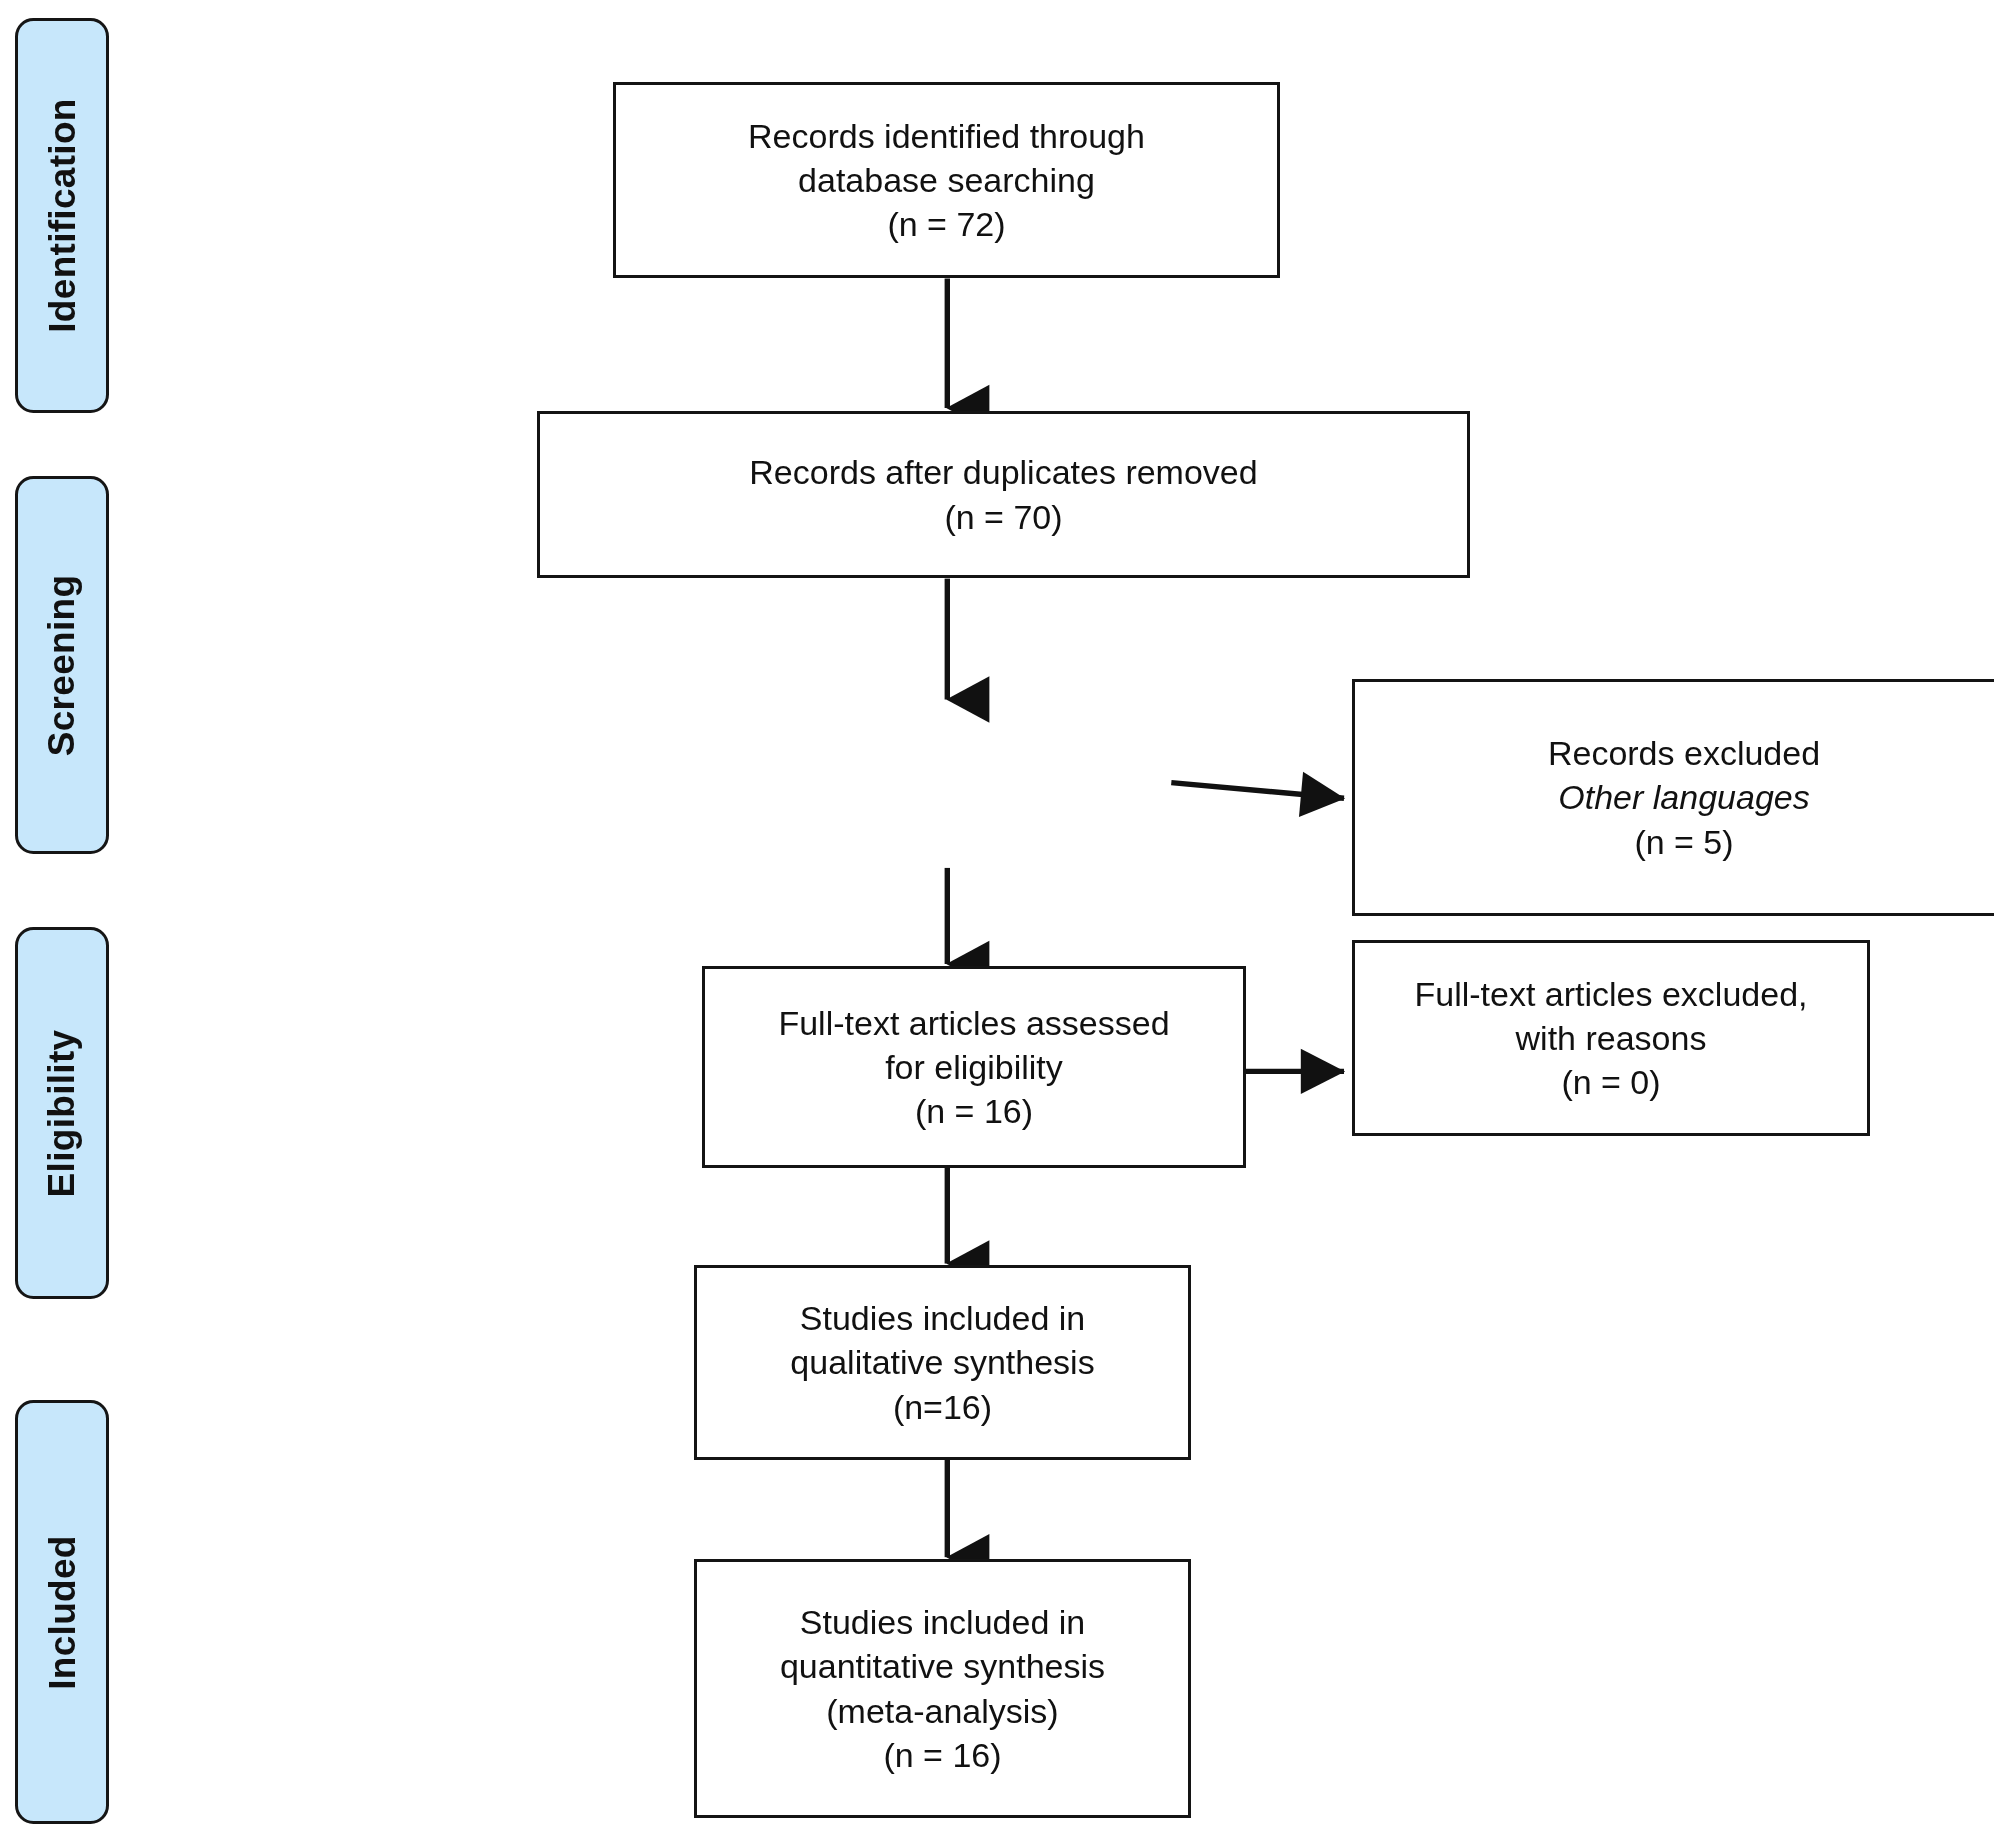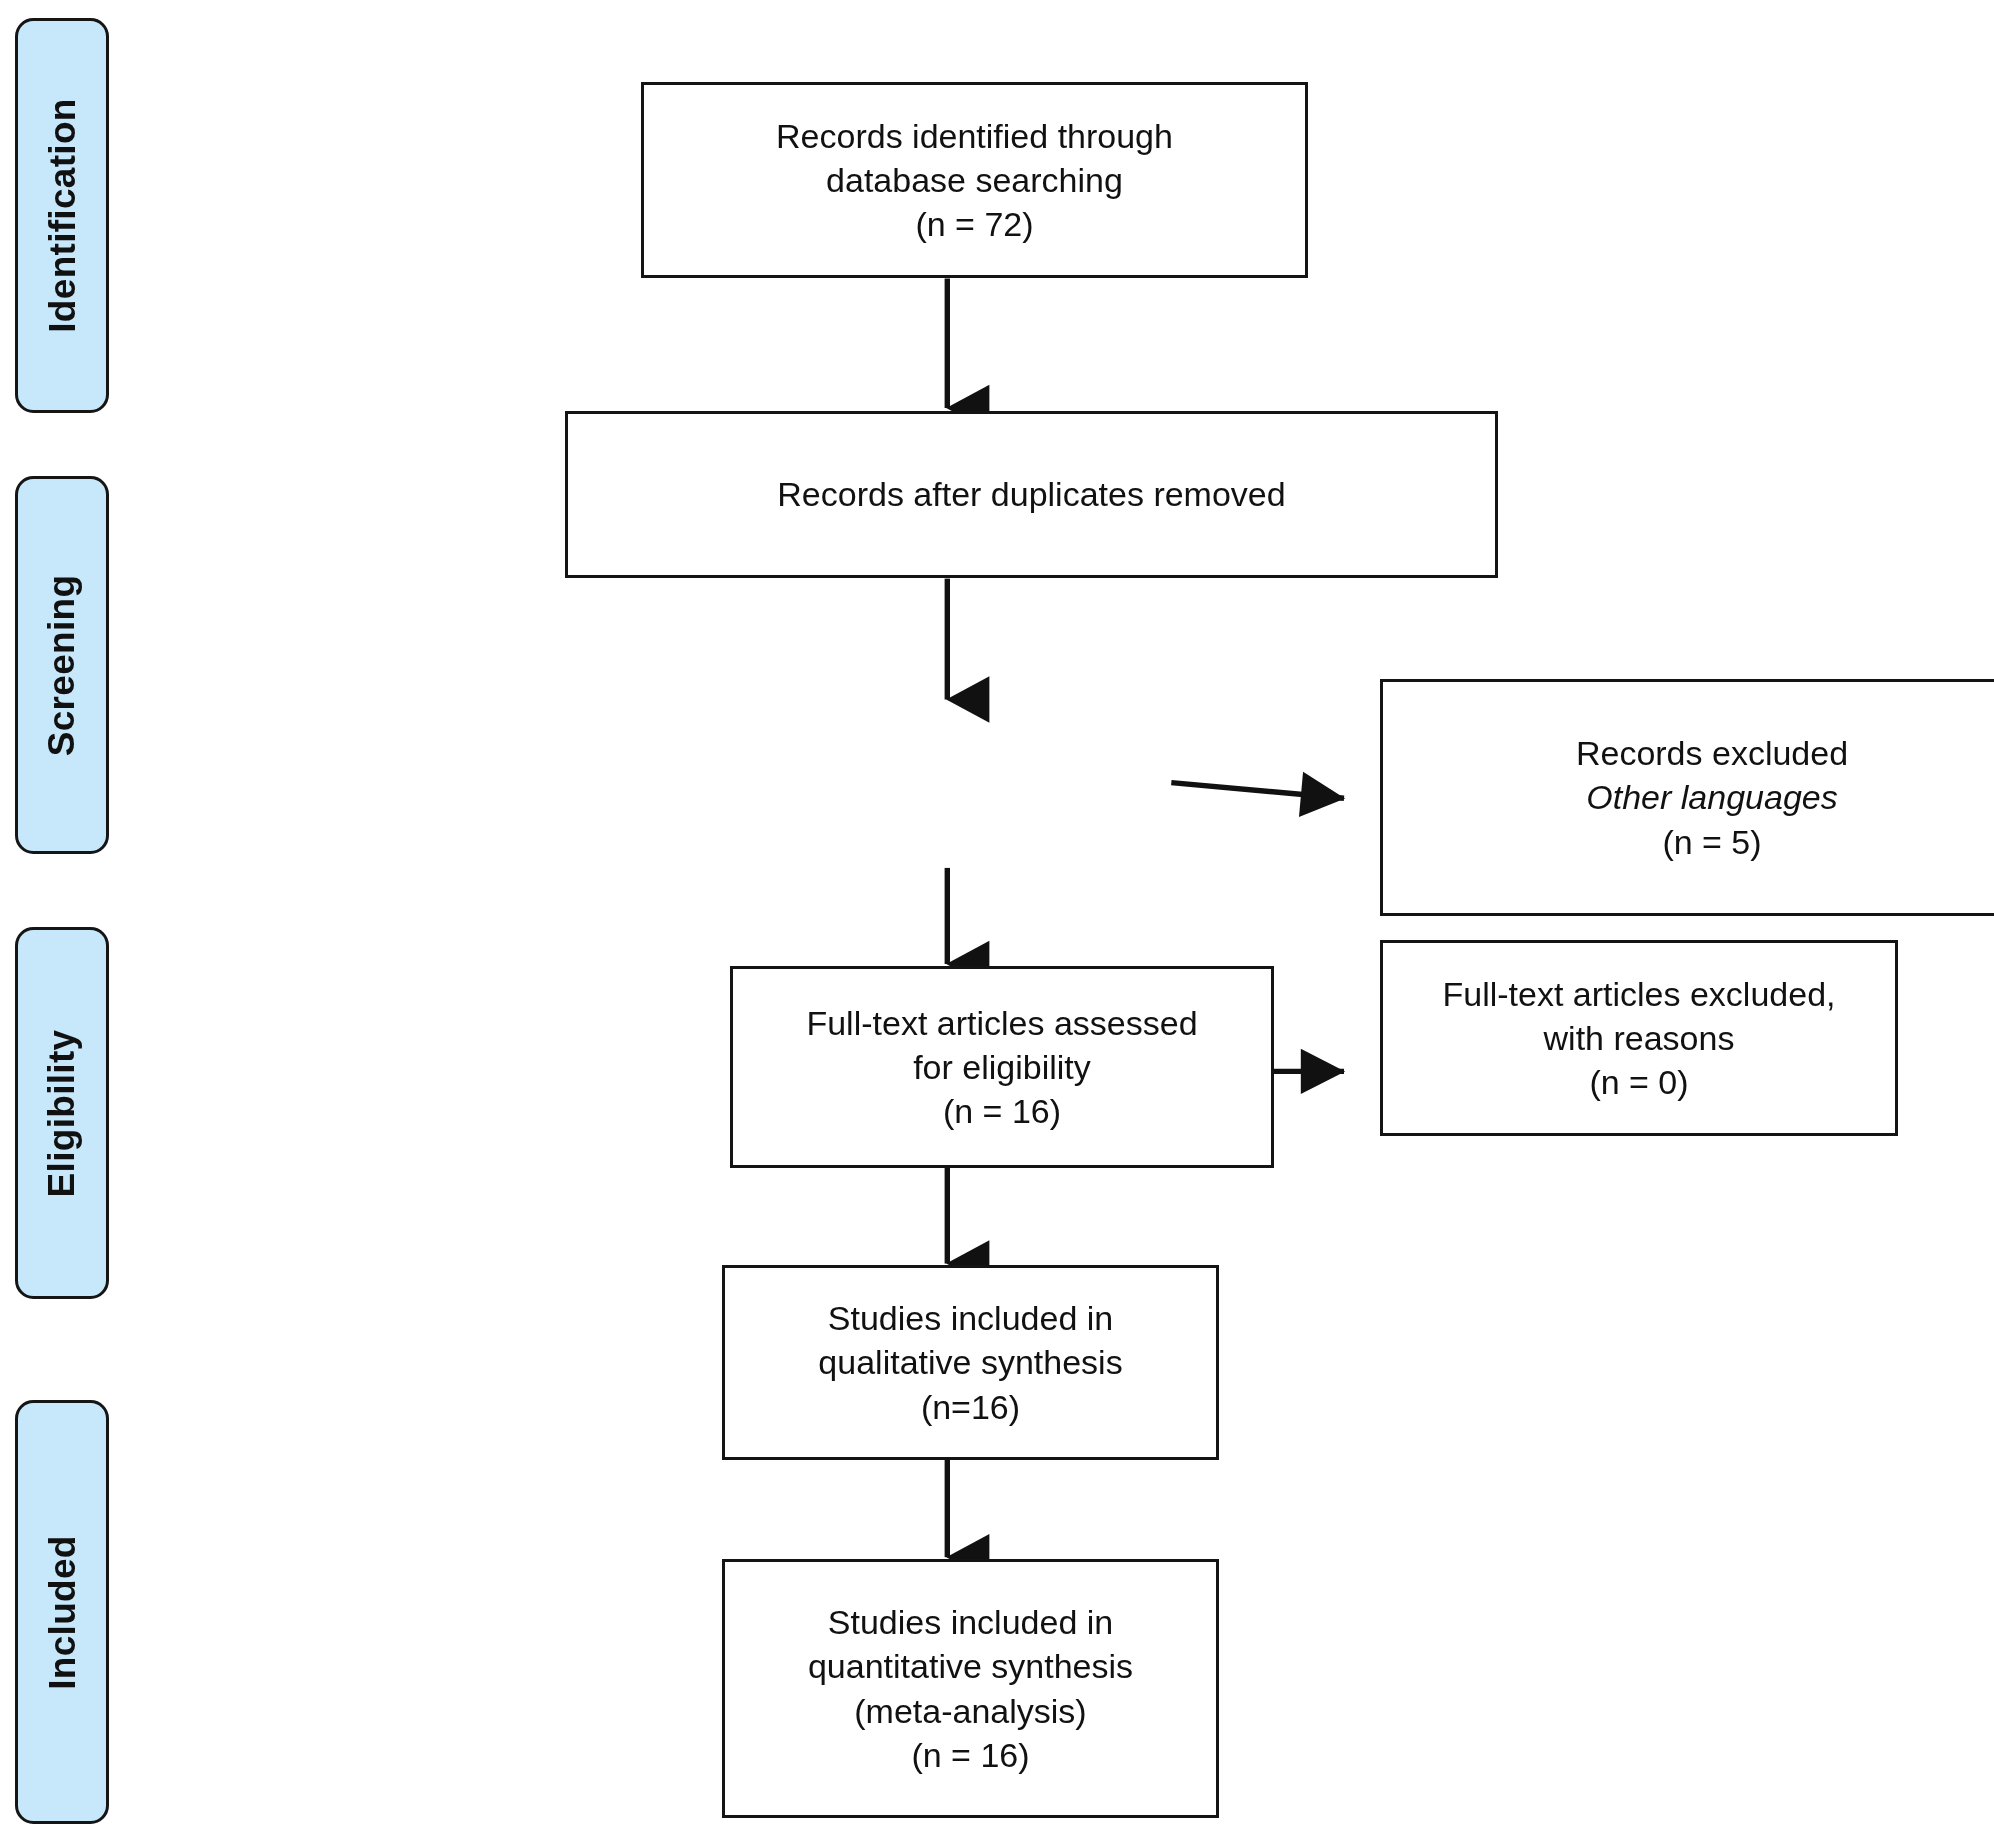--- a/index.html
+++ b/index.html
@@ -51,21 +51,20 @@
   
   .flow-box {
     position: absolute;
     background: #ffffff;
     border: 3.2px solid #141414;
     box-sizing: border-box;
     display: flex;
     align-items: center;
     justify-content: center;
     text-align: center;
-    margin-left: 28px;
   }
   .flow-box .box-text {
     font-family: "Liberation Sans", sans-serif;
     font-size: 34px;
     line-height: 1.30;
     color: #111111;
     padding: 0 14px;
     white-space: pre-line;
   }
   .flow-box .box-text .em-line {
@@ -119,21 +118,21 @@
 
   <div class="stage-pill" style="left:15px; top:1400px; width:94px; height:424px;">
     <span class="stage-label">Included</span>
   </div>
 
   <div class="flow-box" style="left:613px; top:82px; width:667px; height:196px;">
     <div class="box-text"><span class="txt-line">Records identified through</span><span class="txt-line">database searching</span><span class="txt-line">(n =  72)</span></div>
   </div>
 
   <div class="flow-box" style="left:537px; top:411px; width:933px; height:167px;">
-    <div class="box-text"><span class="txt-line">Records after duplicates removed</span></div>
+    <div class="box-text"><span class="txt-line">Records after duplicates removed</span><span class="txt-line">(n = 70)</span></div>
   </div>
 
 
   <div class="flow-box" style="left:1352px; top:679px; width:664px; height:237px;">
     <div class="box-text"><span class="txt-line">Records excluded</span><span class="txt-line em-line">Other languages</span><span class="txt-line">(n = 5)</span></div>
   </div>
 
   <div class="flow-box" style="left:702px; top:966px; width:544px; height:202px;">
     <div class="box-text"><span class="txt-line">Full-text articles assessed</span><span class="txt-line">for eligibility</span><span class="txt-line">(n = 16)</span></div>
   </div>

